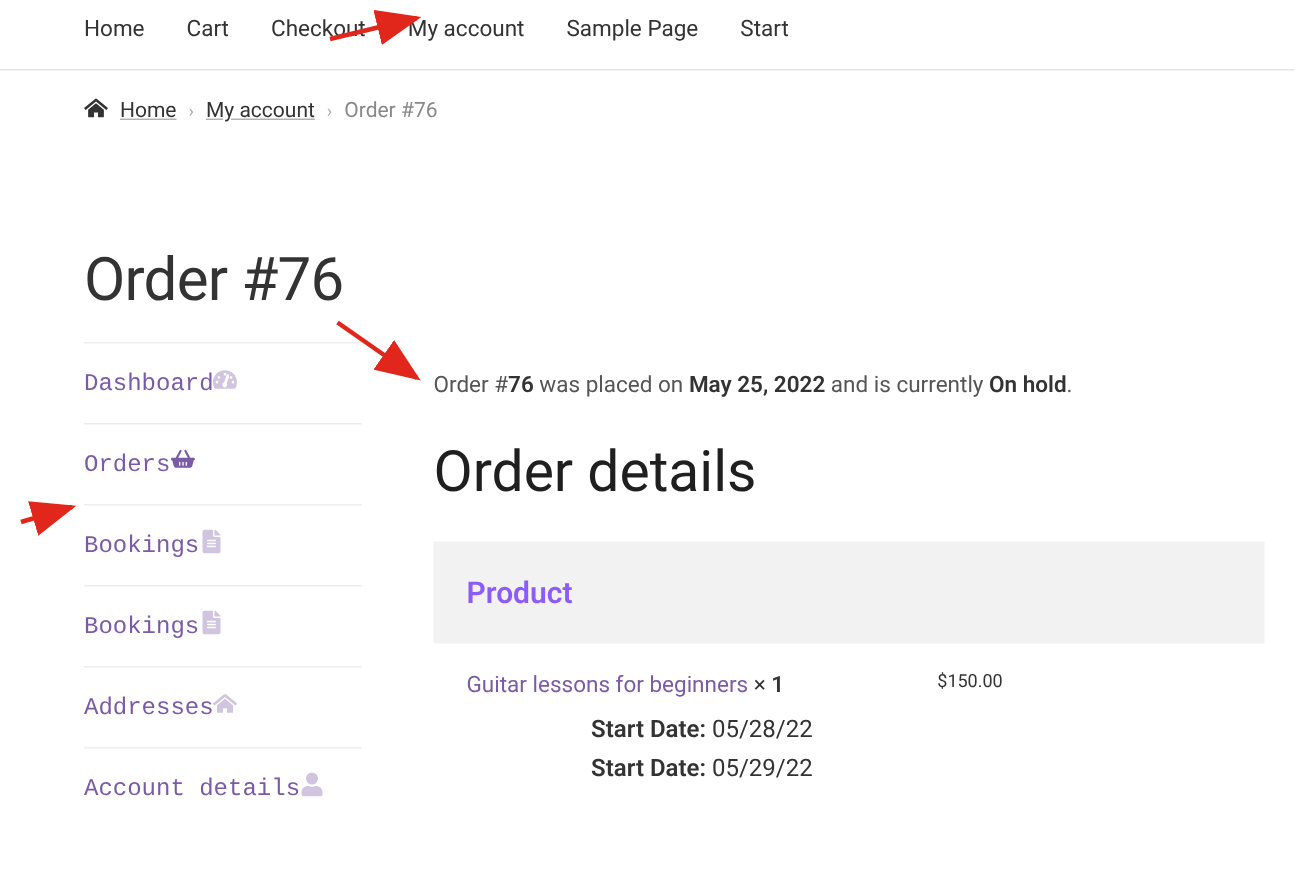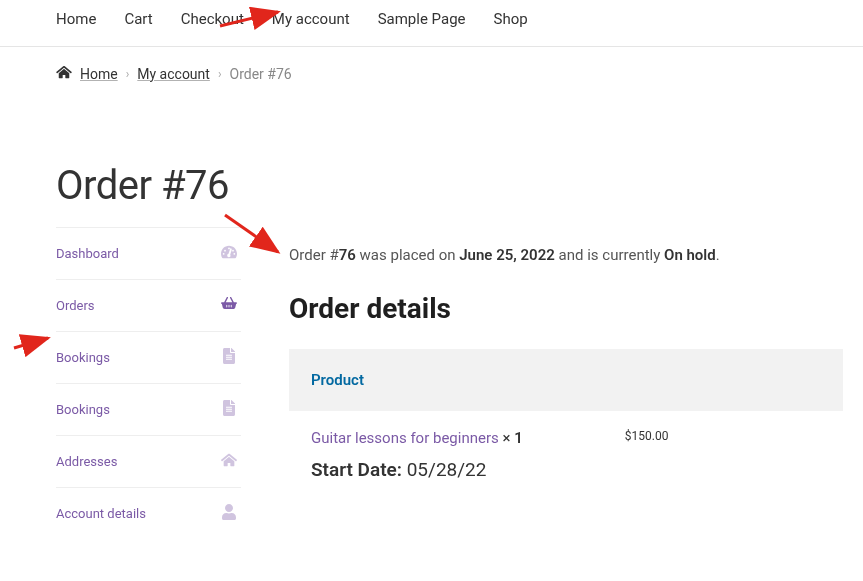--- a/index.html
+++ b/index.html
@@ -50,81 +50,82 @@
     margin-bottom: 18px;
     letter-spacing: -0.5px;
   }
 
   .left-col { width: 185px; margin-right: 48px; }
 
   
   .sidenav { border-top: 1px solid #eee; }
   .sidenav .row {
     display: flex;
-    justify-content: space-between;
+    justify-content: flex-start;
     align-items: center;
     padding: 16px 4px 16px 0;
     border-bottom: 1px solid #eee;
-    font-size: 13px;
+    font-size: 16px;
     cursor: pointer;
+    font-family: Liberation Mono, monospace;
   }
   .sidenav .row .label { color: #7b5aa6; }
   .sidenav .row .icon svg { width: 16px; height: 16px; fill: #7b5aa6; opacity: 0.35; }
   .sidenav .row.active .icon svg { opacity: 1; }
   .sidenav .row:last-child { border-bottom: none; }
 
   
   .right-col { flex: 1; padding-top: 84px; }
 
   .status-line { font-size: 15px; color: #555; margin-bottom: 28px; }
   .status-line .strong { font-weight: 600; color: #333; text-align: right; }
 
-  .section-title { font-size: 28px; font-weight: 700; color: #1f1f1f; margin-bottom: 24px; }
+  .section-title { font-size: 38px; font-weight: 400; color: #1f1f1f; margin-bottom: 24px; }
 
   
   .order-table { width: 100%; }
   .order-table .header {
     display: flex;
     background: #f2f2f2;
     padding: 22px 22px;
-    font-size: 15px;
+    font-size: 20px;
     font-weight: 600;
-    color: #0369a1;
+    color: #8b5cf6;
   }
   .order-table .col-product { flex: 1.6; }
   .order-table .col-total { flex: 1; }
 
   .order-table .body-row {
     display: flex;
     padding: 18px 22px;
     font-size: 15px;
   }
   .product-name { color: #7b5aa6; text-decoration-color: rgba(123,90,166,0.5); cursor: pointer; }
   .qty { color: #333; font-weight: 600; }
-  .meta { margin-top: 8px; font-size: 19px; color: #333; line-height: 1.6; }
+  .meta { margin-top: 8px; font-size: 16px; color: #333; line-height: 1.6; text-align: center; }
   .meta .lbl { font-weight: 600; }
   .price { font-size: 12px; color: #333; }
 
   
   .overlay {
     position: absolute;
     top: 0; left: 0; width: 863px; height: 581px;
     pointer-events: none;
   }
 </style>
 </head>
 <body>
 
 <nav class="topnav">
   <span class="item">Home</span>
   <span class="item">Cart</span>
   <span class="item">Checkout</span>
   <span class="item">My account</span>
   <span class="item">Sample Page</span>
-  <span class="item">Shop</span>
+  <span class="item">Start</span>
 </nav>
 
 <div class="breadcrumb">
   <span class="home-icon">
     <svg viewBox="0 0 576 512">
         <path d="M280.37 148.26L96 300.11V464a16 16 0 0016 16h112a16 16 0 0016-16V368h96v96a16 16 0 0016 16h112a16 16 0 0016-16V300L295.63 148.26a12 12 0 00-15.26 0zM571.6 251.47L318.47 42.83c-17-14.11-41.94-14.11-58.94 0L4.4 251.47a12 12 0 00-1.6 16.9l25.5 31A12 12 0 0045.2 301l242.8-201 242.8 201a12 12 0 0016.9-1.6l25.5-31a12 12 0 00-1.6-16.93z"></path>
       </svg>
   </span>
   <span class="crumb">Home</span>
   <span class="sep">›</span>
@@ -185,34 +186,35 @@
           <svg viewBox="0 0 448 512">
               <path d="M224 256c70.7 0 128-57.3 128-128S294.7 0 224 0 96 57.3 96 128s57.3 128 128 128zm89.6 32h-16.7c-22.2 10.2-46.9 16-72.9 16s-50.6-5.8-72.9-16h-16.7C60.2 288 0 348.2 0 422.4V464c0 26.5 21.5 48 48 48h352c26.5 0 48-21.5 48-48v-41.6c0-74.2-60.2-134.4-134.4-134.4z"></path>
             </svg>
         </span>
       </div>
     </div>
   </div>
 
   <div class="right-col">
     <p class="status-line">
-      <span>Order #</span><span class="strong">76</span><span> was placed on </span><span class="strong">June 25, 2022</span><span> and is currently </span><span class="strong">On hold</span><span>.</span>
+      <span>Order #</span><span class="strong">76</span><span> was placed on </span><span class="strong">May 25, 2022</span><span> and is currently </span><span class="strong">On hold</span><span>.</span>
     </p>
 
     <h2 class="section-title">Order details</h2>
 
     <div class="order-table">
       <div class="header">
         <div class="col-product">Product</div>
       </div>
       <div class="body-row">
         <div class="col-product">
           <span class="product-name">Guitar lessons for beginners</span><span> × </span><span class="qty">1</span>
           <div class="meta">
             <div><span class="lbl">Start Date:</span> <span>05/28/22</span></div>
+            <div><span class="lbl">Start Date:</span> <span>05/29/22</span></div>
           </div>
         </div>
         <div class="col-total price">$150.00</div>
       </div>
     </div>
   </div>
 
 </div>
 
 <svg class="overlay">

